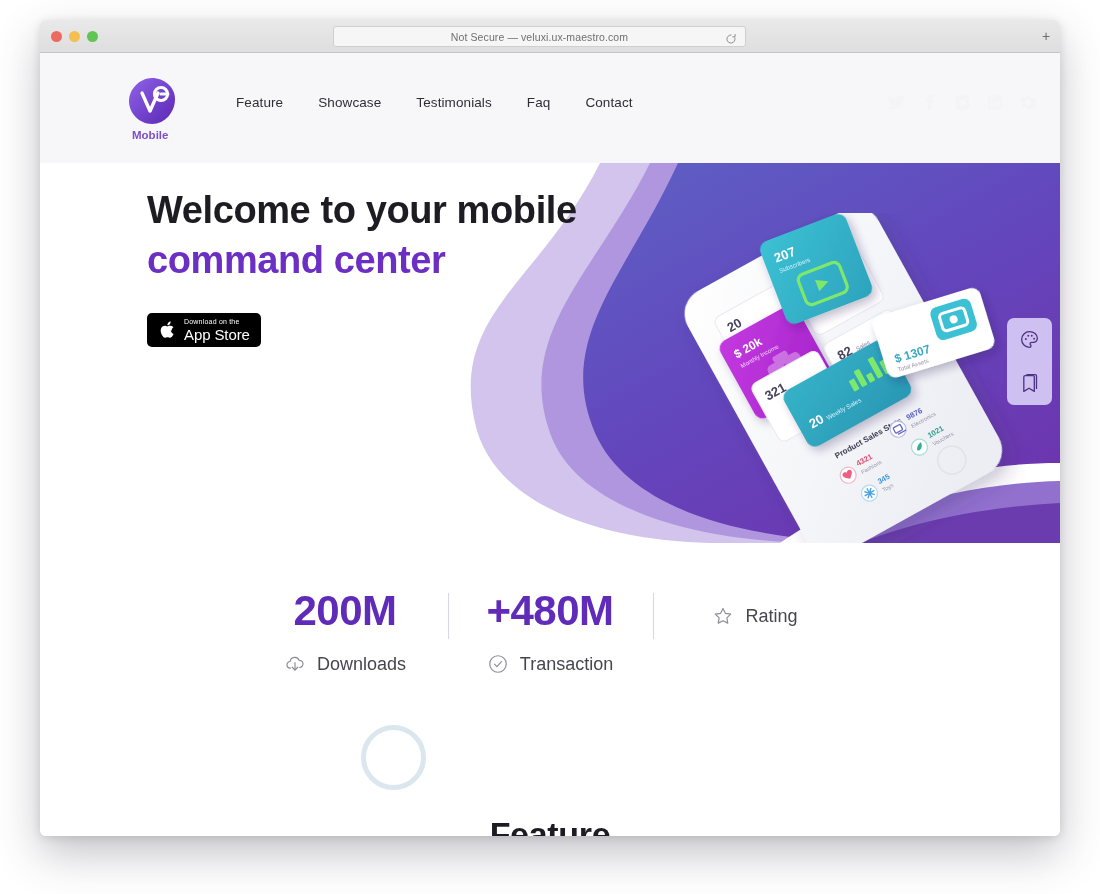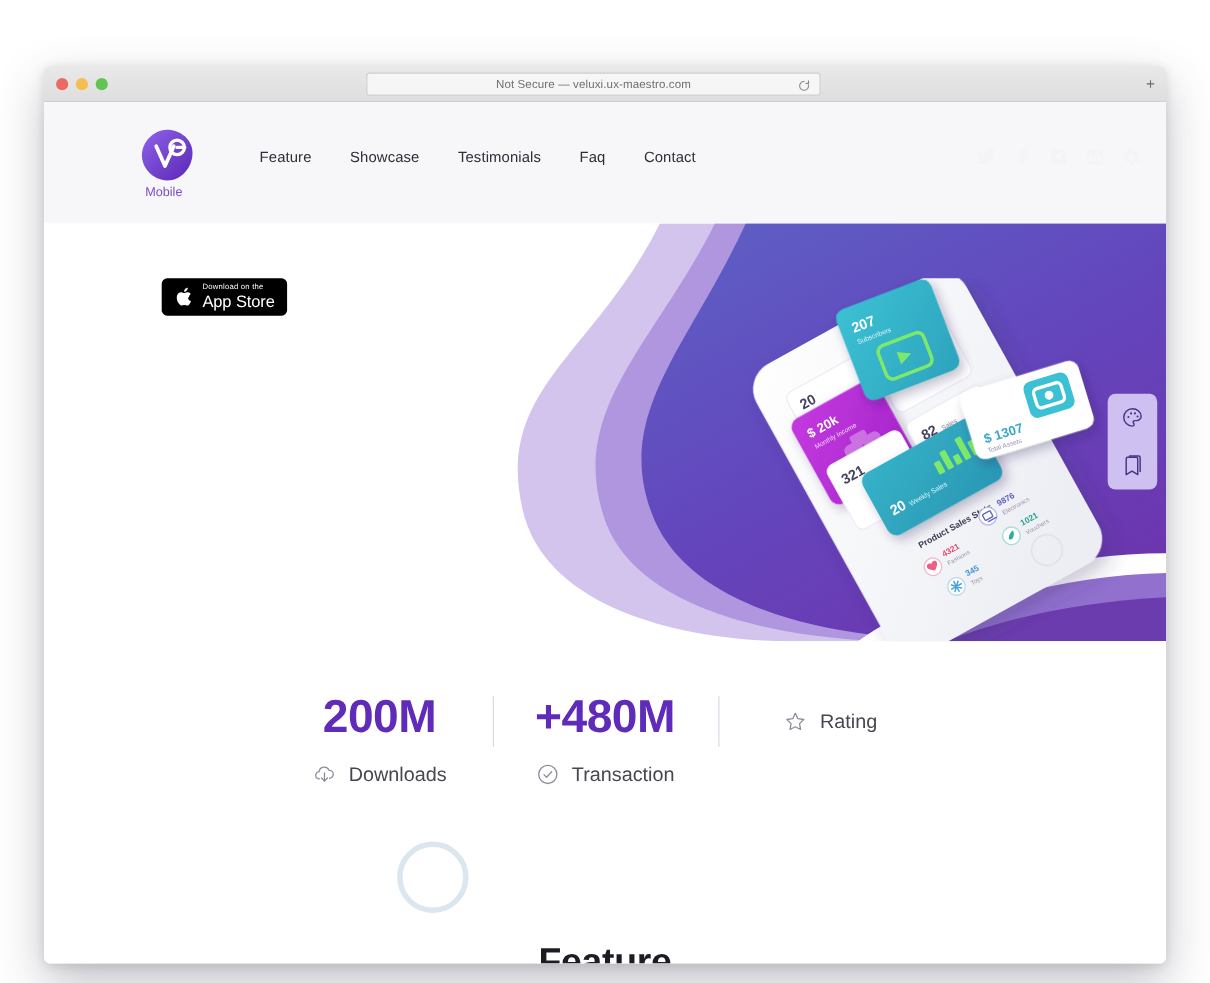--- a/index.html
+++ b/index.html
@@ -16,21 +16,20 @@
   .browser-window {
     position: absolute;
     left: 40px;
     top: 20px;
     width: 1020px;
     height: 816px;
     background: #ffffff;
     border-radius: 6px;
     box-shadow: 0 18px 44px rgba(60,60,80,0.30), 0 2px 10px rgba(0,0,0,0.12);
     overflow: hidden;
-    margin-top: 40px;
   }
 
   .titlebar {
     position: relative;
     height: 33px;
     background: linear-gradient(#e9e9e9, #dedede);
     border-bottom: 1px solid #c4c4c4;
     display: flex;
     align-items: center;
   }
@@ -115,20 +114,21 @@
   .brand-mark {
     width: 52px;
     height: 52px;
     position: relative;
   }
   .brand-label {
     margin-top: 2px;
     margin-left: 6px;
     font-size: 11.5px;
     color: #7b4fc9;
+    font-weight: bold;
   }
 
   .nav {
     display: flex;
     align-items: center;
     gap: 35px;
     margin-left: 36px;
     margin-bottom: 12px;
   }
   .nav-item {
@@ -568,20 +568,24 @@
               <text x="259" y="197" font-family="Liberation Sans, sans-serif" font-size="6" fill="#9b93ab">Total Assets</text>
               <rect x="306" y="146" width="42" height="34" rx="7" fill="#3cc1d4"></rect>
               <rect x="314" y="154" width="26" height="18" rx="4" fill="none" stroke="#ffffff" stroke-width="3"></rect>
               <circle cx="327" cy="163" r="4" fill="#ffffff"></circle>
             </g>
           </g>
         </svg>
       </div>
 
       <div class="hero-copy">
+        <h1 class="hero-title">
+          <span>Welcome to your mobile</span><br>
+          <span class="accent">command center</span>
+        </h1>
 
         <div class="store-badges">
           <div class="badge">
             <span class="badge-icon">
               <svg viewBox="0 0 24 24" width="19" height="22" fill="#ffffff">
                   <path d="M17.3 12.6c0-2.6 2.1-3.9 2.2-4-1.2-1.8-3.1-2-3.8-2-1.6-.2-3.1.9-3.9.9-.8 0-2-.9-3.3-.9-1.7 0-3.3 1-4.2 2.5-1.8 3.1-.5 7.7 1.3 10.2.9 1.2 1.9 2.6 3.2 2.6 1.3-.1 1.8-.8 3.3-.8 1.5 0 2 .8 3.3.8 1.4 0 2.3-1.3 3.1-2.5.6-.9 1-1.8 1.2-2.4-2.7-1-3.4-3-3.4-4.4zM14.9 4.6c.7-.9 1.2-2.1 1.1-3.3-1 0-2.3.7-3 1.6-.7.8-1.3 2-1.1 3.2 1.1.1 2.3-.6 3-1.5z"></path>
                 </svg>
             </span>
             <span class="badge-text">
               <span class="badge-small">Download on the</span>

